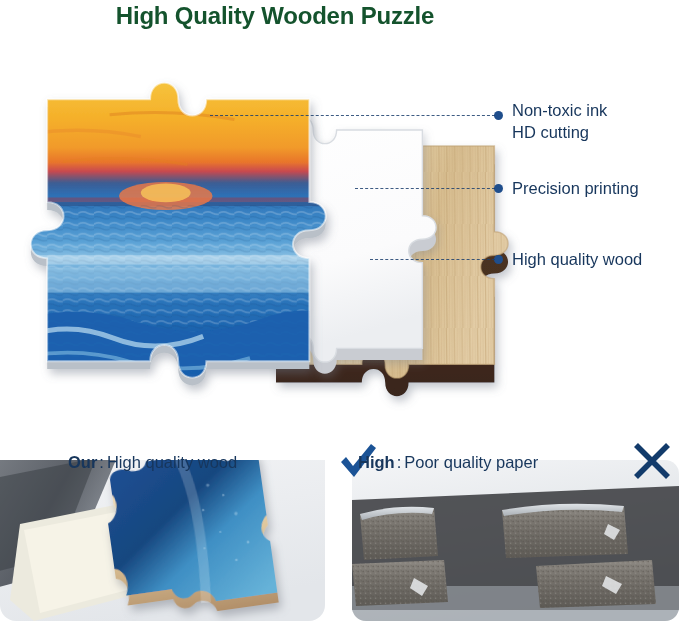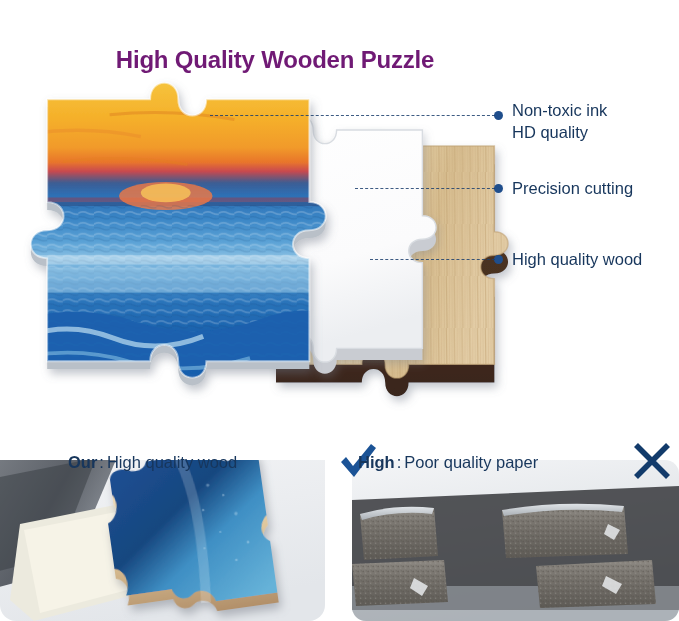--- a/index.html
+++ b/index.html
@@ -11,22 +11,21 @@
     position:relative;
   }
   .page{position:relative;width:679px;height:621px;}
 
   
   .title{
     position:absolute;top:2px;left:0;width:550px;
     text-align:center;
     font-size:24px;font-weight:bold;
     letter-spacing:-0.2px;
-    color:#701a75;
-    margin-top:44px;
+    color:#14532d;
   }
 
   
   .hero{position:absolute;left:0;top:46px;width:520px;height:370px;}
   .hero svg{display:block;}
 
   
   .callout{position:absolute;display:flex;align-items:center;}
   .lead{
     height:1px;
@@ -218,28 +217,28 @@
         </g>
       </g>
     </svg>
   </div>
 
   <div class="callout c1">
     <div class="lead"></div>
     <div class="dot"></div>
     <div class="callout-text">
       <div>Non-toxic ink</div>
-      <div>HD quality</div>
+      <div>HD cutting</div>
     </div>
   </div>
 
   <div class="callout c2">
     <div class="lead"></div>
     <div class="dot"></div>
-    <div class="callout-text">Precision cutting</div>
+    <div class="callout-text">Precision printing</div>
   </div>
 
   <div class="callout c3">
     <div class="lead"></div>
     <div class="dot"></div>
     <div class="callout-text">High quality wood</div>
   </div>
 
   <div class="compare">
 

